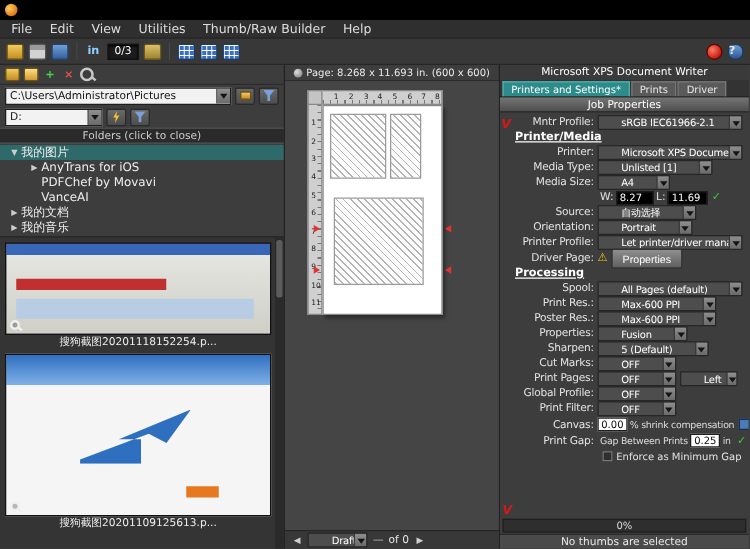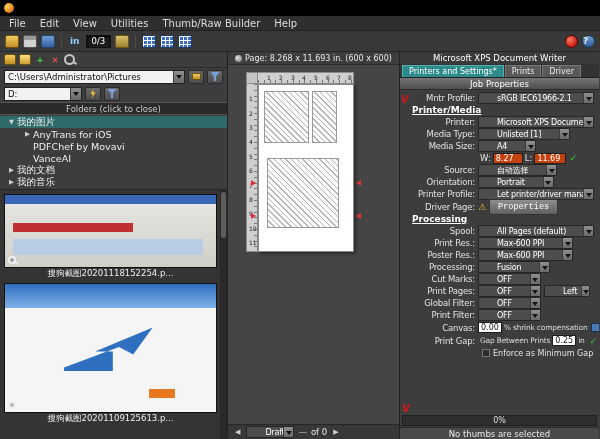--- a/index.html
+++ b/index.html
@@ -131,23 +131,23 @@
   .rp-content { flex:1; position:relative; padding:2px 2px 0 10px; overflow:hidden; display:flex; flex-direction:column; }
   .red-v { position:absolute; left:1px; color:#d81818; font-weight:bold; font-style:italic; font-size:10px; line-height:10px; }
   .rv-top { top:5px; }
   .rv-bottom { position:static; margin:auto 0 1px 0; align-self:flex-start; margin-left:-8px; }
   .sect { height:12px; display:flex; align-items:center; padding-left:2px; flex:none; }
   .sect span { font-weight:bold; font-size:9px; color:#fff; text-decoration:underline; }
   .row { height:12px; display:flex; align-items:center; padding-right:3px; flex:none; }
   .row .lbl { width:68px; flex:none; text-align:right; padding-right:3px; font-size:8.5px; letter-spacing:-0.2px; color:#e2e2e2; white-space:nowrap; }
   .check { color:#35cc35; font-weight:bold; font-size:9px; padding-left:3px; }
   .warn { color:#f0c020; font-size:9px; padding-right:3px; }
-  .btn { font-family:Liberation Mono, monospace; font-size:8.5px; color:#fff; background:linear-gradient(#8f8f8f,#5f5f5f); border:1px solid #333; border-radius:2px; height:16px; padding:0 8px; display:flex; align-items:center; }
+  .btn { font-family:Liberation Sans, sans-serif; font-size:8.5px; color:#fff; background:linear-gradient(#8f8f8f,#5f5f5f); border:1px solid #333; border-radius:2px; height:16px; padding:0 8px; display:flex; align-items:center; }
   .wl-lbl { font-size:8.5px; color:#e2e2e2; padding:0 2px; }
-  .ifield { background:#c2410c; border:1px solid #1f1f1f; color:#fff; font-size:8px; height:11px; display:flex; align-items:center; padding:0 2px; }
+  .ifield { background:#000000; border:1px solid #1f1f1f; color:#fff; font-size:8px; height:11px; display:flex; align-items:center; padding:0 2px; }
   .wfield { background:#fff; border:1px solid #1f1f1f; color:#111; font-size:8px; height:11px; display:flex; align-items:center; padding:0 2px; }
   .suffix { font-size:7.5px; color:#ddd; padding:0 2px; white-space:nowrap; letter-spacing:-0.2px; }
   .swatch { width:9px; height:9px; background:#4a7ab8; border:1px solid #18304e; margin-left:2px; flex:none; }
   .dd2 { width:46px; flex:none; margin-left:3px; }
   .cb { width:8px; height:8px; background:#2e2e2e; border:1px solid #777; margin:0 3px 0 72px; flex:none; }
   .cb-lbl { font-size:8px; color:#e2e2e2; }
 
   .progress { height:11px; margin:0 2px 1px; background:#2e2e2e; border:1px solid #1f1f1f; display:flex; align-items:center; justify-content:center; font-size:8px; color:#ddd; flex:none; }
   .statusbar { height:12px; background:#4a4a4a; border-top:1px solid #2a2a2a; display:flex; align-items:center; justify-content:center; font-size:8.5px; color:#e8e8e8; flex:none; }
 </style>
@@ -443,27 +443,34 @@
 
         <div class="row">
           <span class="lbl">Poster Res.:</span>
           <div class="dd">
             <span class="val">Max-600 PPI</span>
             <span class="arrow"></span>
           </div>
         </div>
 
         <div class="row">
-          <span class="lbl">Processing:</span>
+          <span class="lbl">Properties:</span>
           <div class="dd">
             <span class="val">Fusion</span>
             <span class="arrow"></span>
           </div>
         </div>
 
+        <div class="row">
+          <span class="lbl">Sharpen:</span>
+          <div class="dd">
+            <span class="val">5 (Default)</span>
+            <span class="arrow"></span>
+          </div>
+        </div>
 
         <div class="row">
           <span class="lbl">Cut Marks:</span>
           <div class="dd">
             <span class="val">OFF</span>
             <span class="arrow"></span>
           </div>
         </div>
 
         <div class="row">
@@ -472,21 +479,21 @@
             <span class="val">OFF</span>
             <span class="arrow"></span>
           </div>
           <div class="dd dd2">
             <span class="val">Left</span>
             <span class="arrow"></span>
           </div>
         </div>
 
         <div class="row">
-          <span class="lbl">Global Filter:</span>
+          <span class="lbl">Global Profile:</span>
           <div class="dd">
             <span class="val">OFF</span>
             <span class="arrow"></span>
           </div>
         </div>
 
         <div class="row">
           <span class="lbl">Print Filter:</span>
           <div class="dd">
             <span class="val">OFF</span>

